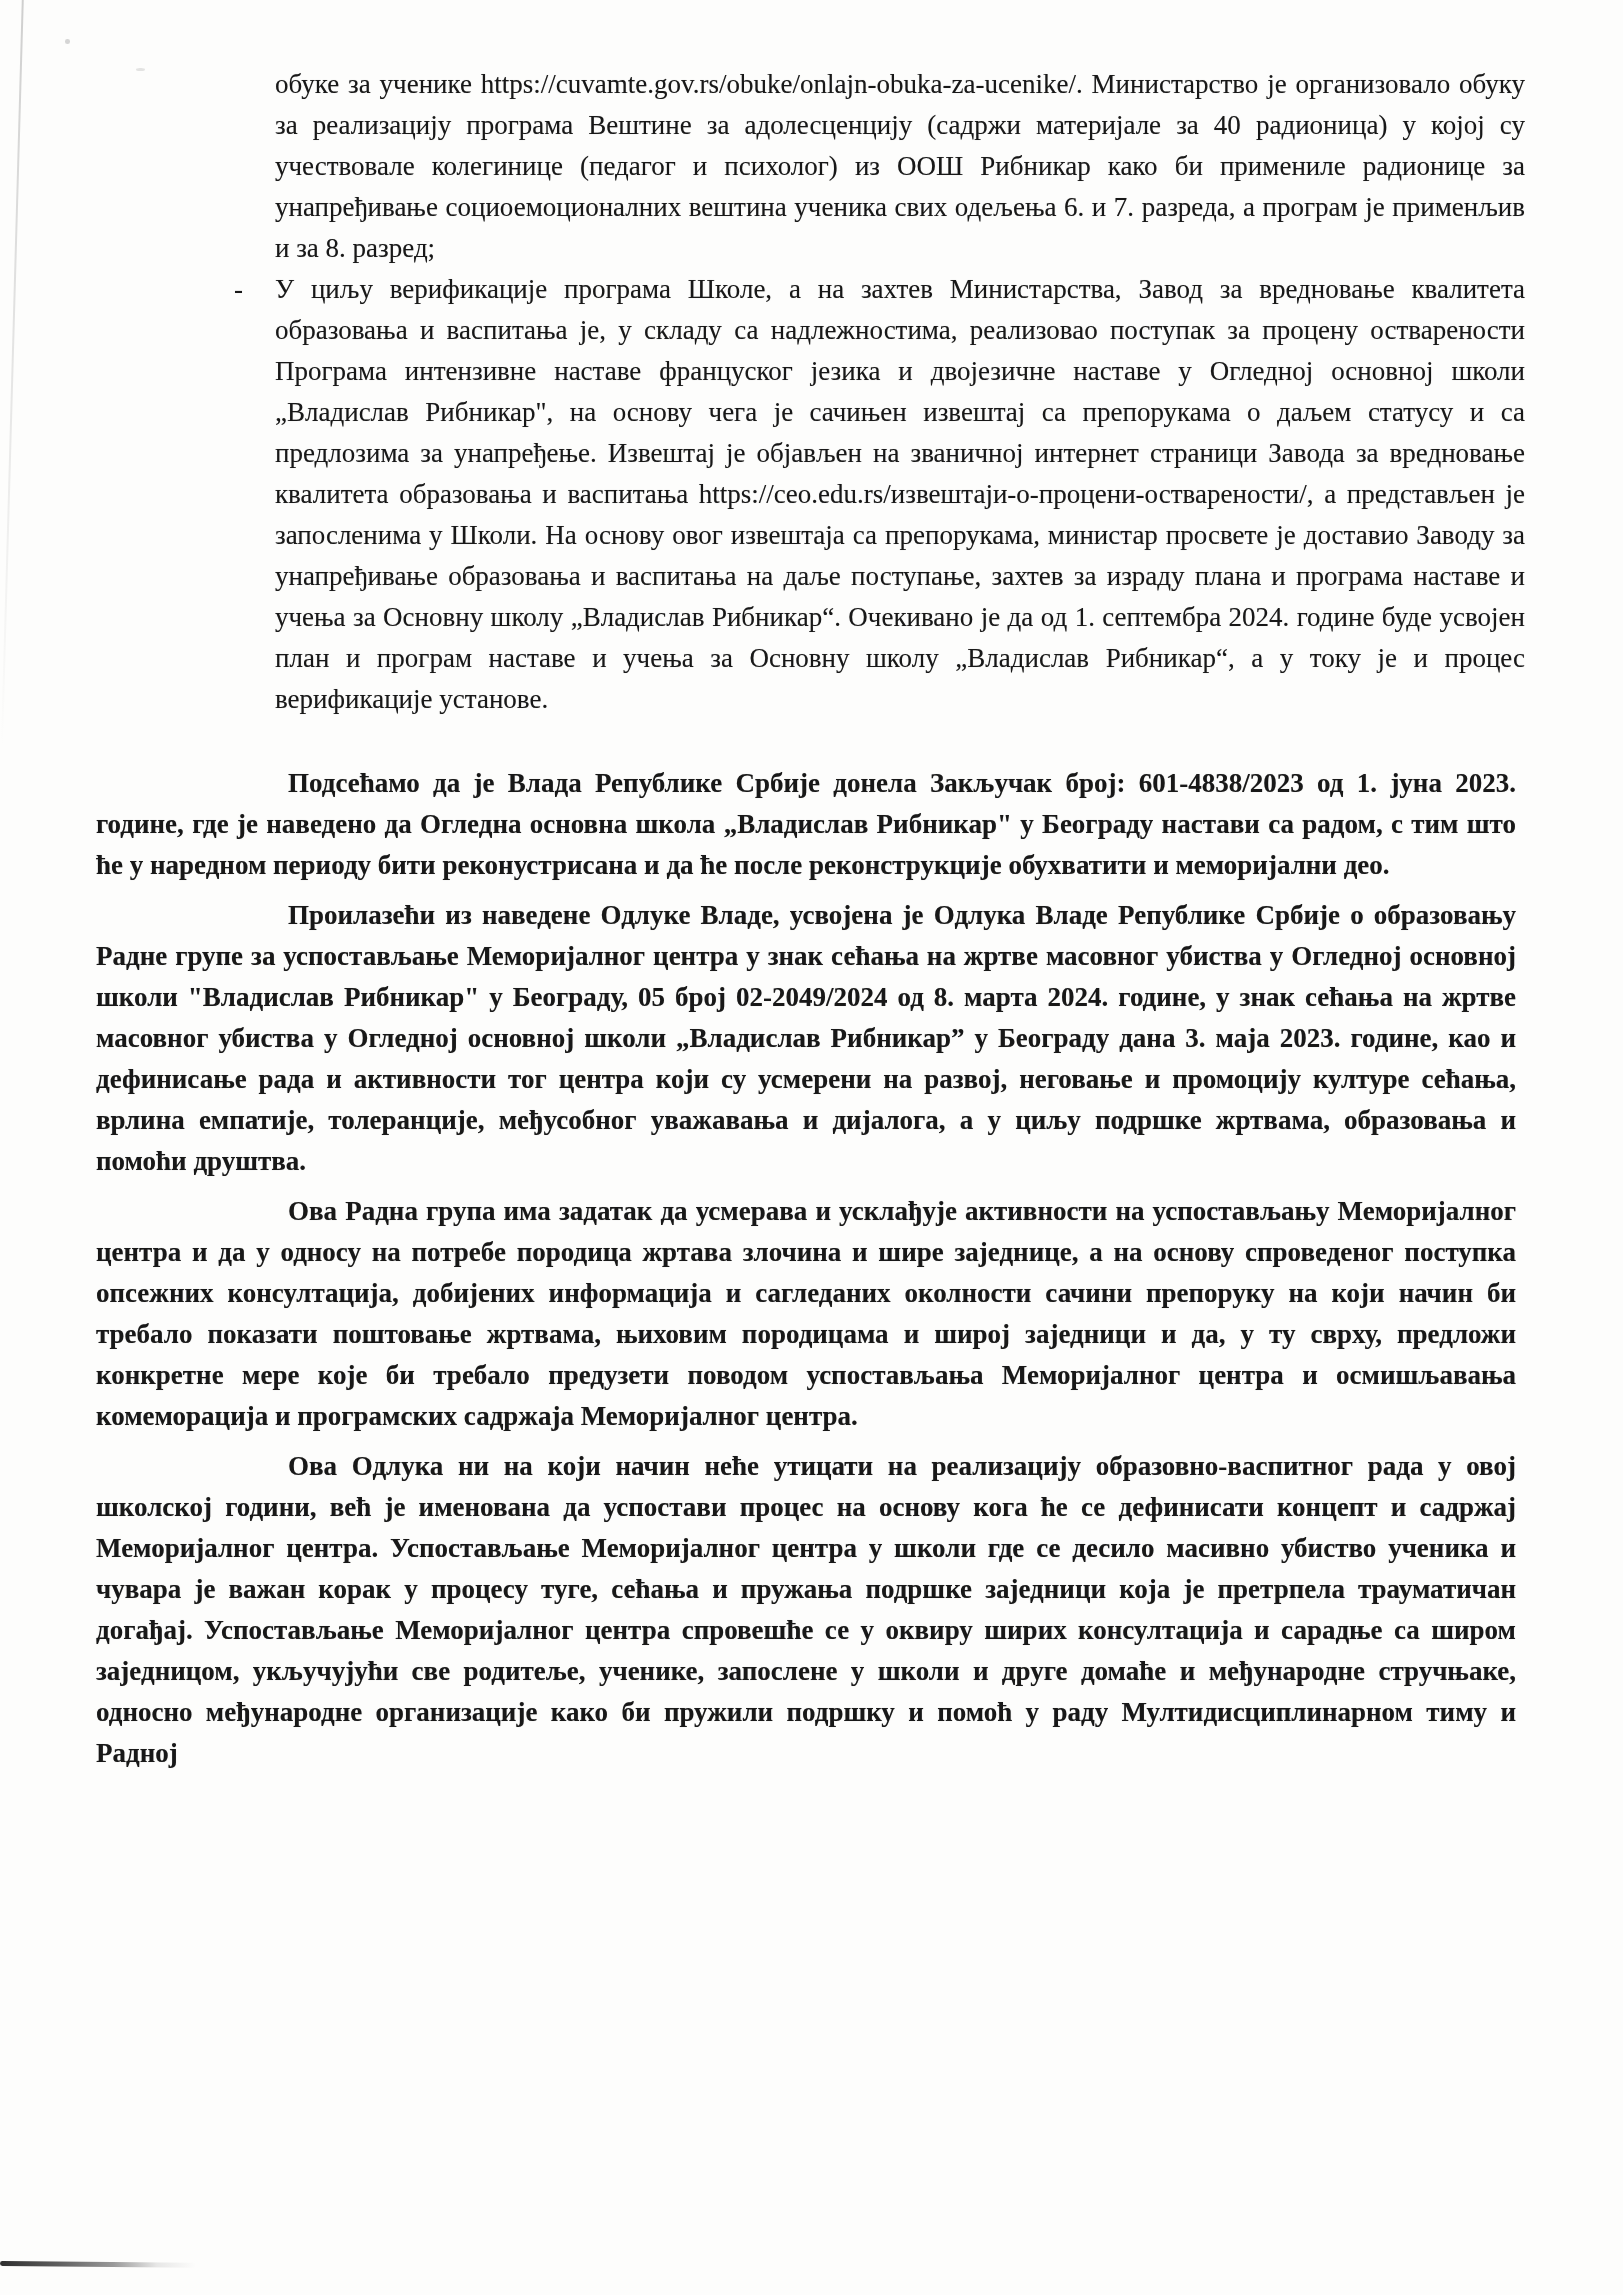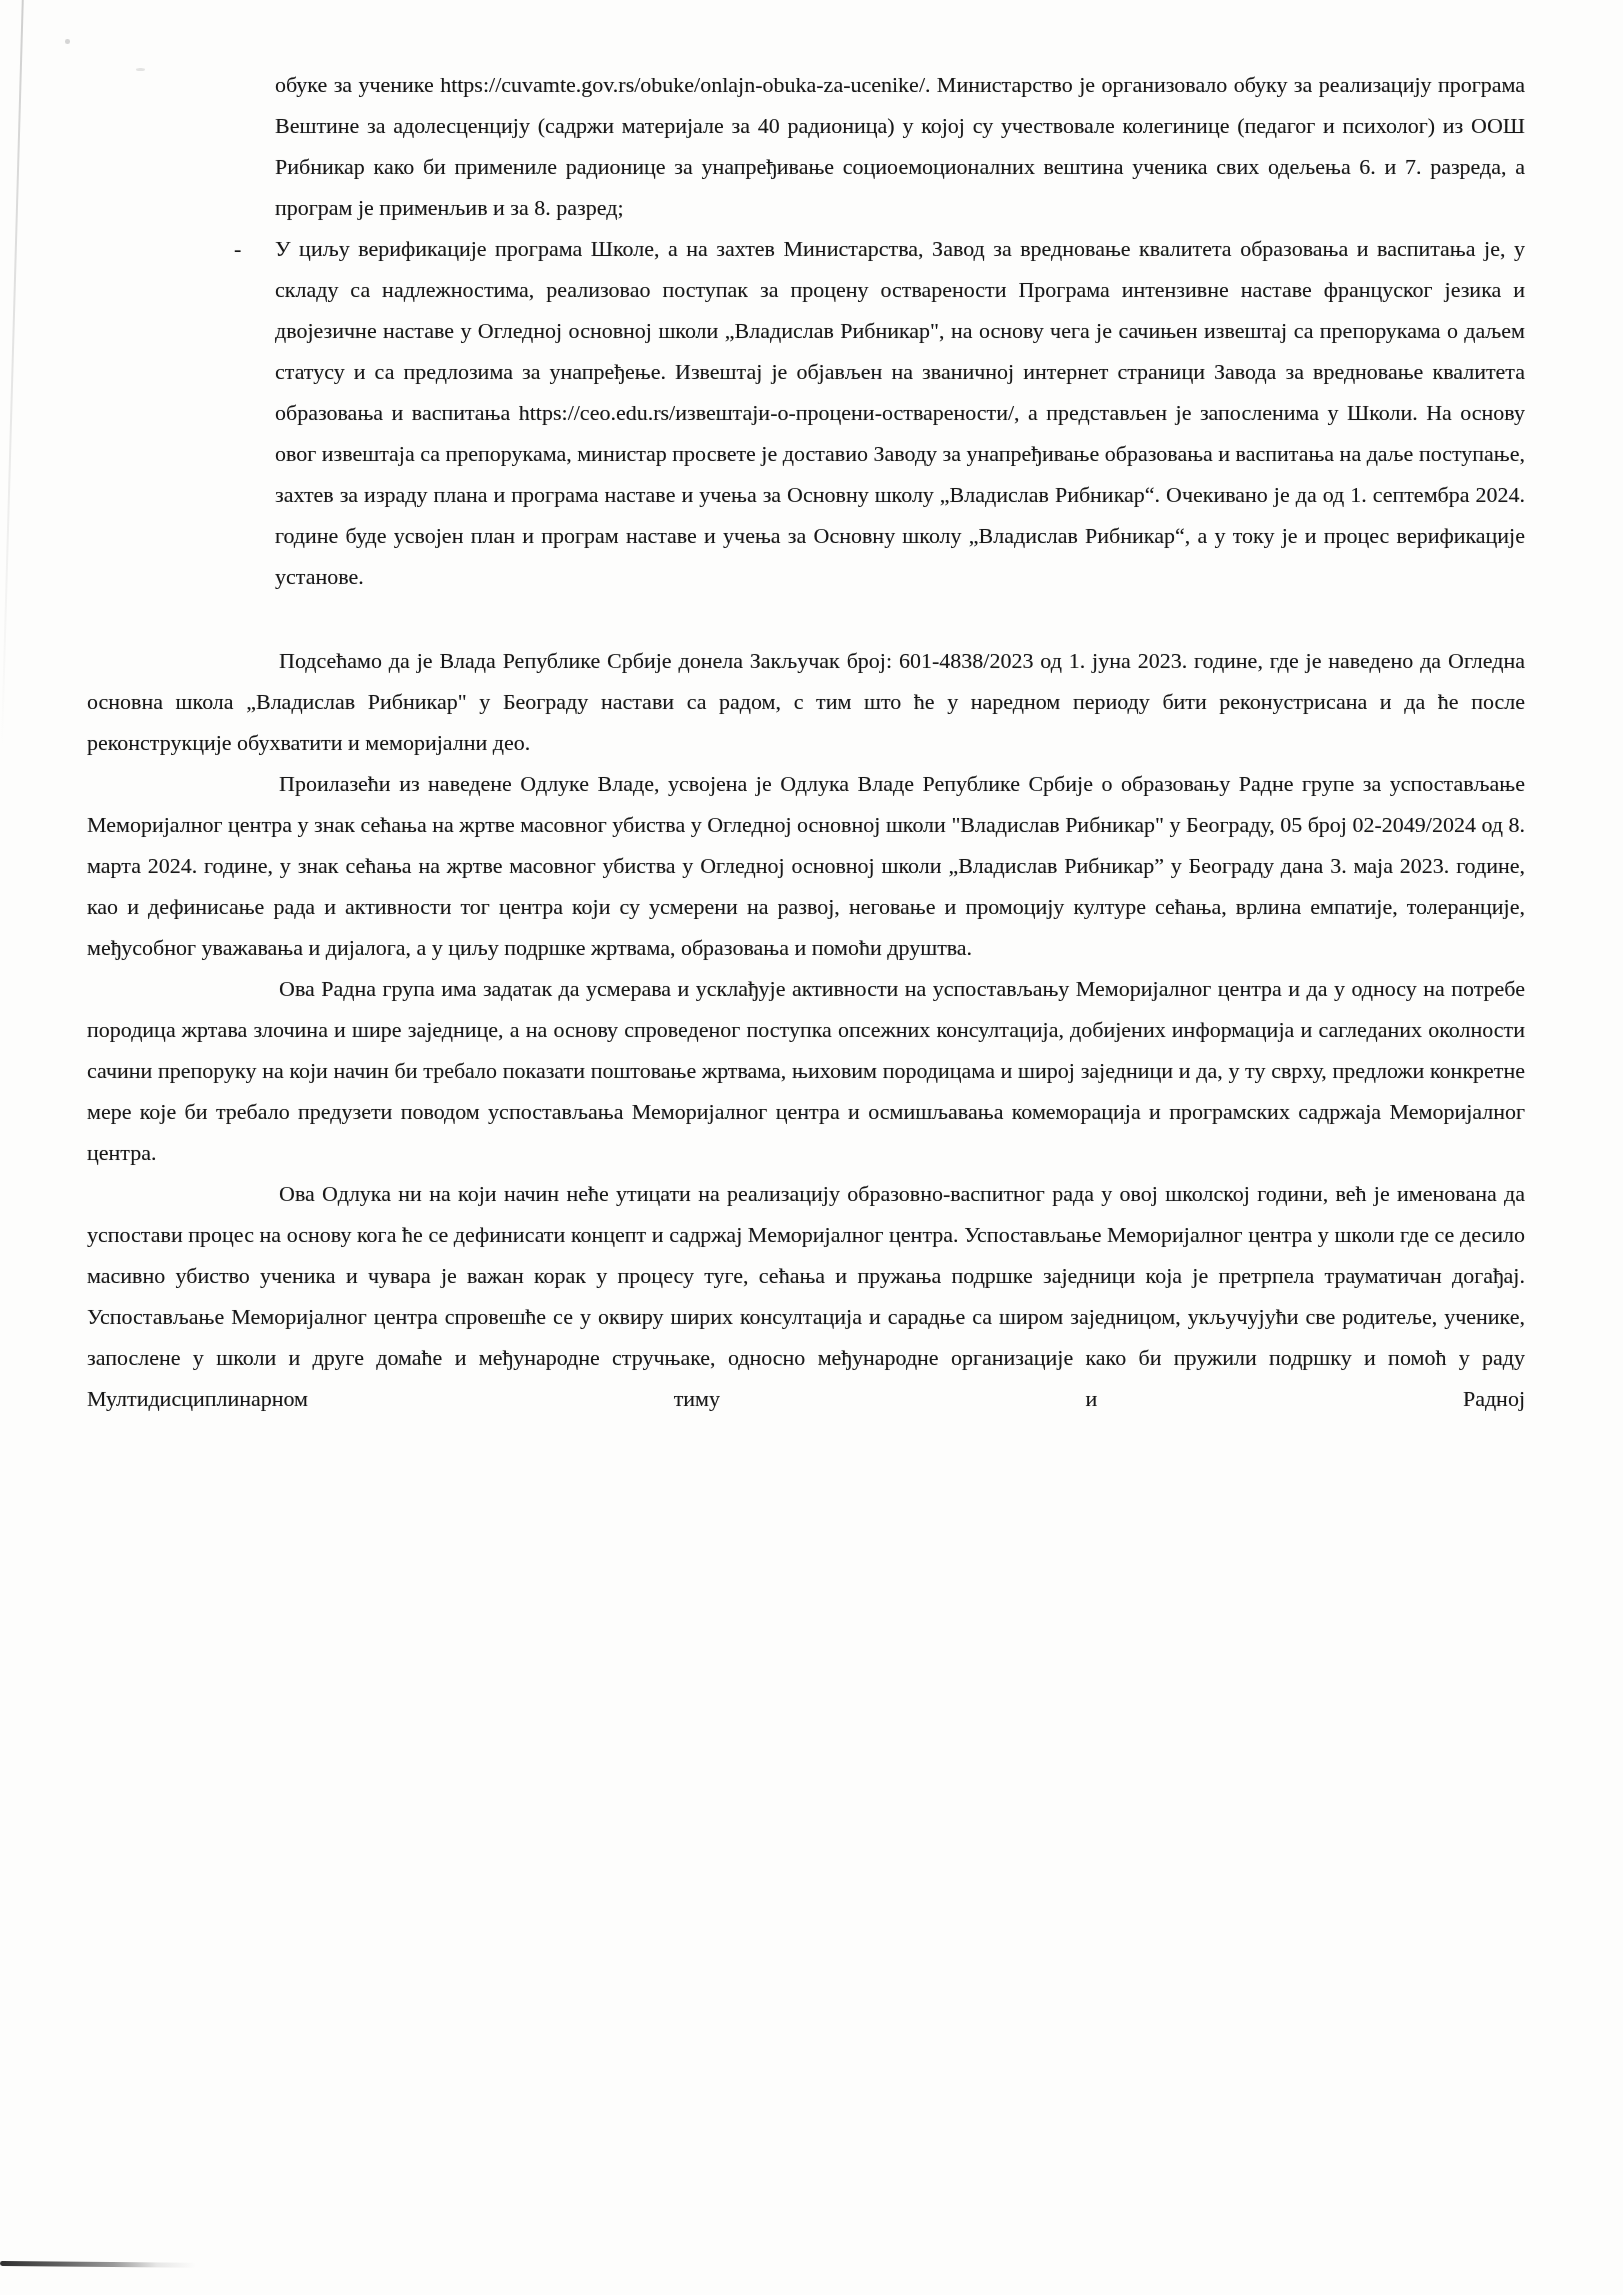--- a/index.html
+++ b/index.html
@@ -7,21 +7,21 @@
     padding: 0;
     background: #ffffff;
   }
   .page {
     position: relative;
     width: 1623px;
     height: 2295px;
     background: #fdfdfc;
     overflow: hidden;
     font-family: "Liberation Serif", "DejaVu Serif", serif;
-    font-size: 22px;
+    font-size: 27px;
     line-height: 41px;
     color: #181818;
     text-shadow: 0 0 0.7px rgba(30,30,30,0.35);
   }
   .content {
     position: absolute;
     left: 87px;
     right: 98px;
     top: 64px;
   }
@@ -37,23 +37,24 @@
     position: absolute;
     left: -41px;
     top: 0;
     text-indent: 0;
   }
   
   .paragraphs {
     margin-top: 43px;
   }
   .paragraphs p {
-    margin: 0;
+    margin: 9px;
     text-align: justify;
     text-indent: 192px;
+    font-weight: bold;
   }
   .paragraphs p.continues {
     text-align-last: justify;
   }
   
   .scan-vline {
     position: absolute;
     left: 21.6px;
     top: -7.9px;
     width: 2px;

